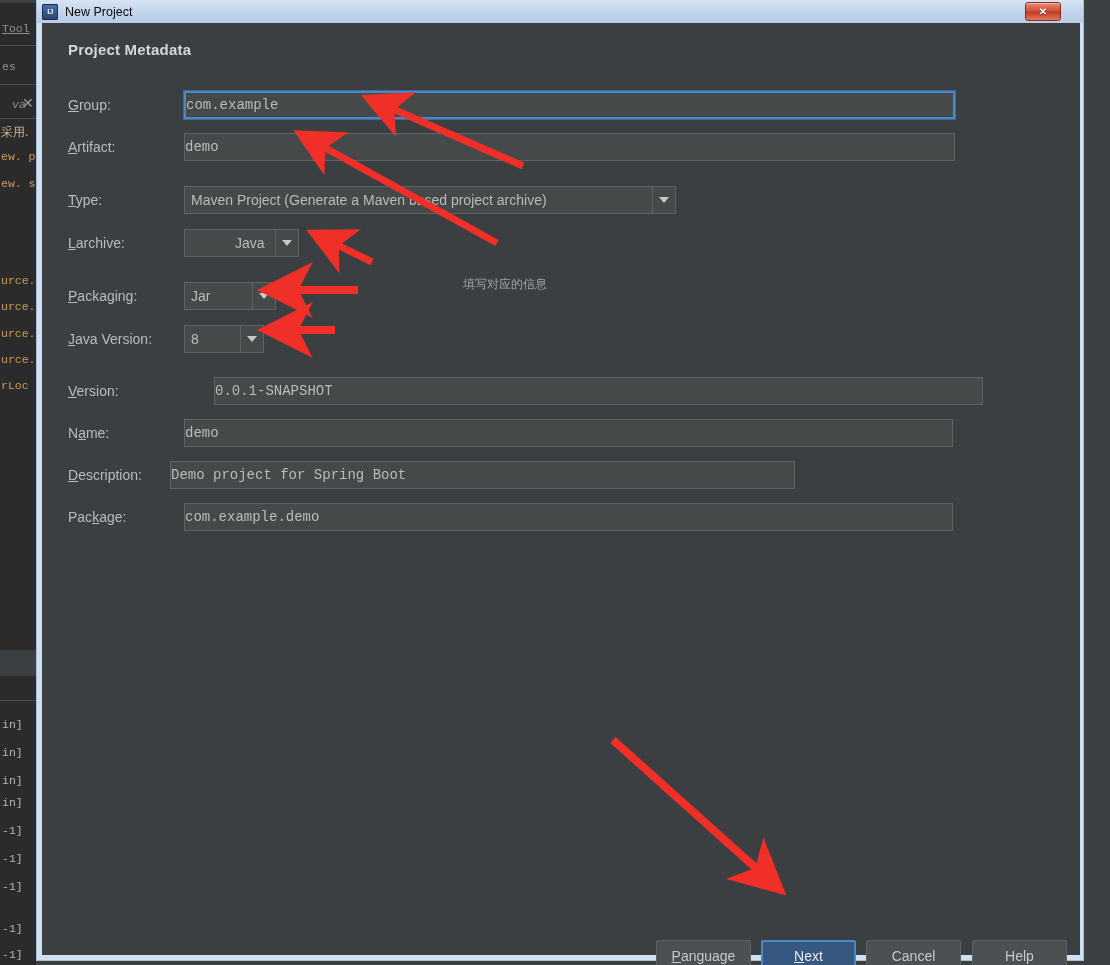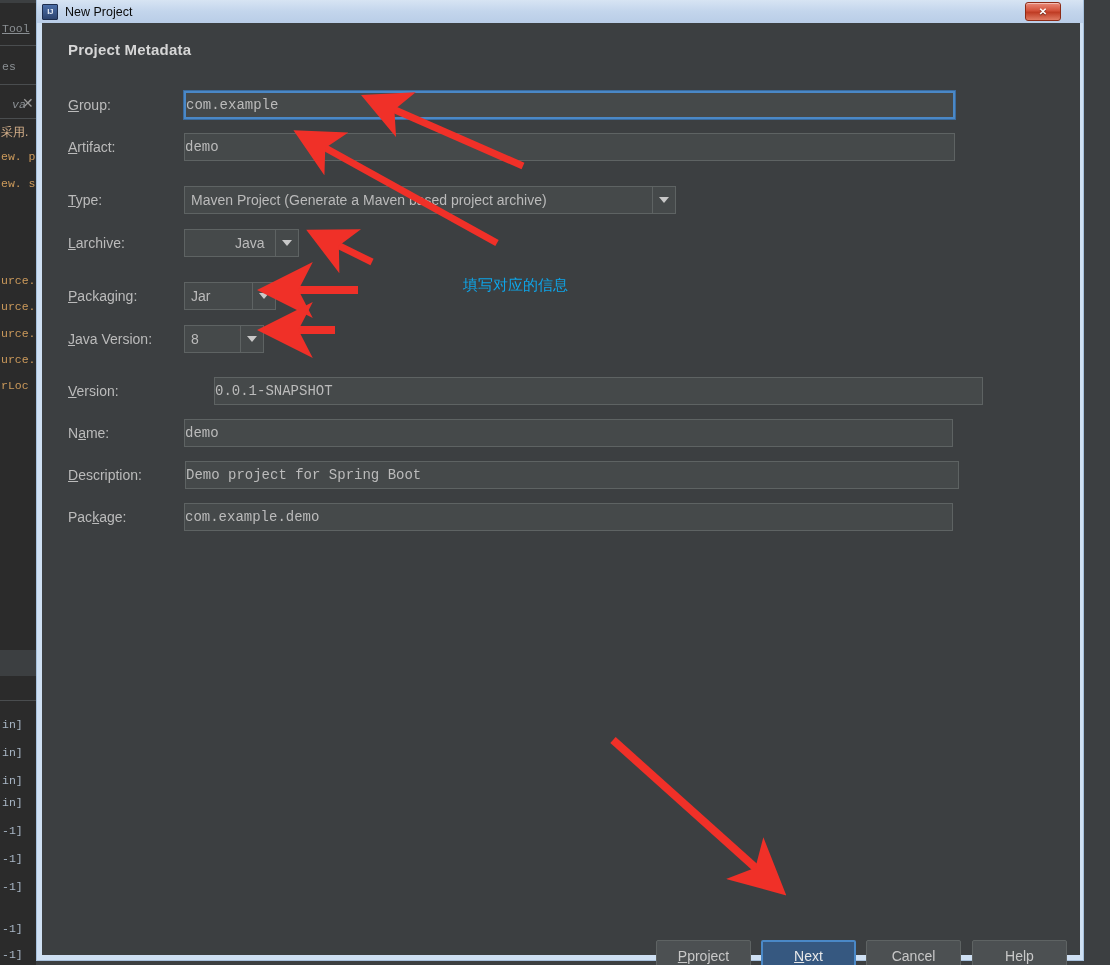--- a/index.html
+++ b/index.html
@@ -253,22 +253,22 @@
   
   #annotations {
     position: absolute;
     inset: 0;
     pointer-events: none;
   }
   #cn-note {
     position: absolute;
     left: 463px;
     top: 276px;
-    color: #0ea5e9;
-    font-size: 15px;
+    color: #a3a3a3;
+    font-size: 12px;
     font-family: Liberation Serif, serif;
     white-space: nowrap;
   }
 </style>
 </head>
 <body>
 
 <div id="ide-bg">
 
   <div class="bg-col" id="bg-left">
@@ -373,30 +373,30 @@
       <input class="text-input" style="left: 142px; width: 769px; margin-left: 30px;" value="0.0.1-SNAPSHOT">
     </div>
 
     <div class="field-row" style="top:396px;">
       <div class="field-label"><span>N</span><u>a</u><span>me:</span></div>
       <input class="text-input" style="left: 142px; width: 769px;" value="demo">
     </div>
 
     <div class="field-row" style="top:438px;">
       <div class="field-label"><u>D</u><span>escription:</span></div>
-      <input class="text-input" style="left: 143px; width: 774px;" value="Demo project for Spring Boot">
+      <input class="text-input" style="left: 128px; width: 625px;" value="Demo project for Spring Boot">
     </div>
 
     <div class="field-row" style="top:480px;">
       <div class="field-label"><span>Pac</span><u>k</u><span>age:</span></div>
       <input class="text-input" style="left: 142px; width: 769px;" value="com.example.demo">
     </div>
 
     <div class="dlg-button" style="left:614px; width:95px;">
-      <span><u>P</u><span>project</span></span>
+      <span><u>P</u><span>anguage</span></span>
     </div>
     <div class="dlg-button primary" style="left:719px; width:95px;">
       <span><u>N</u><span>ext</span></span>
     </div>
     <div class="dlg-button" style="left:824px; width:95px;">
       <span><span>C</span><span>ancel</span></span>
     </div>
     <div class="dlg-button" style="left:930px; width:95px;">
       <span><span>H</span><span>elp</span></span>
     </div>

